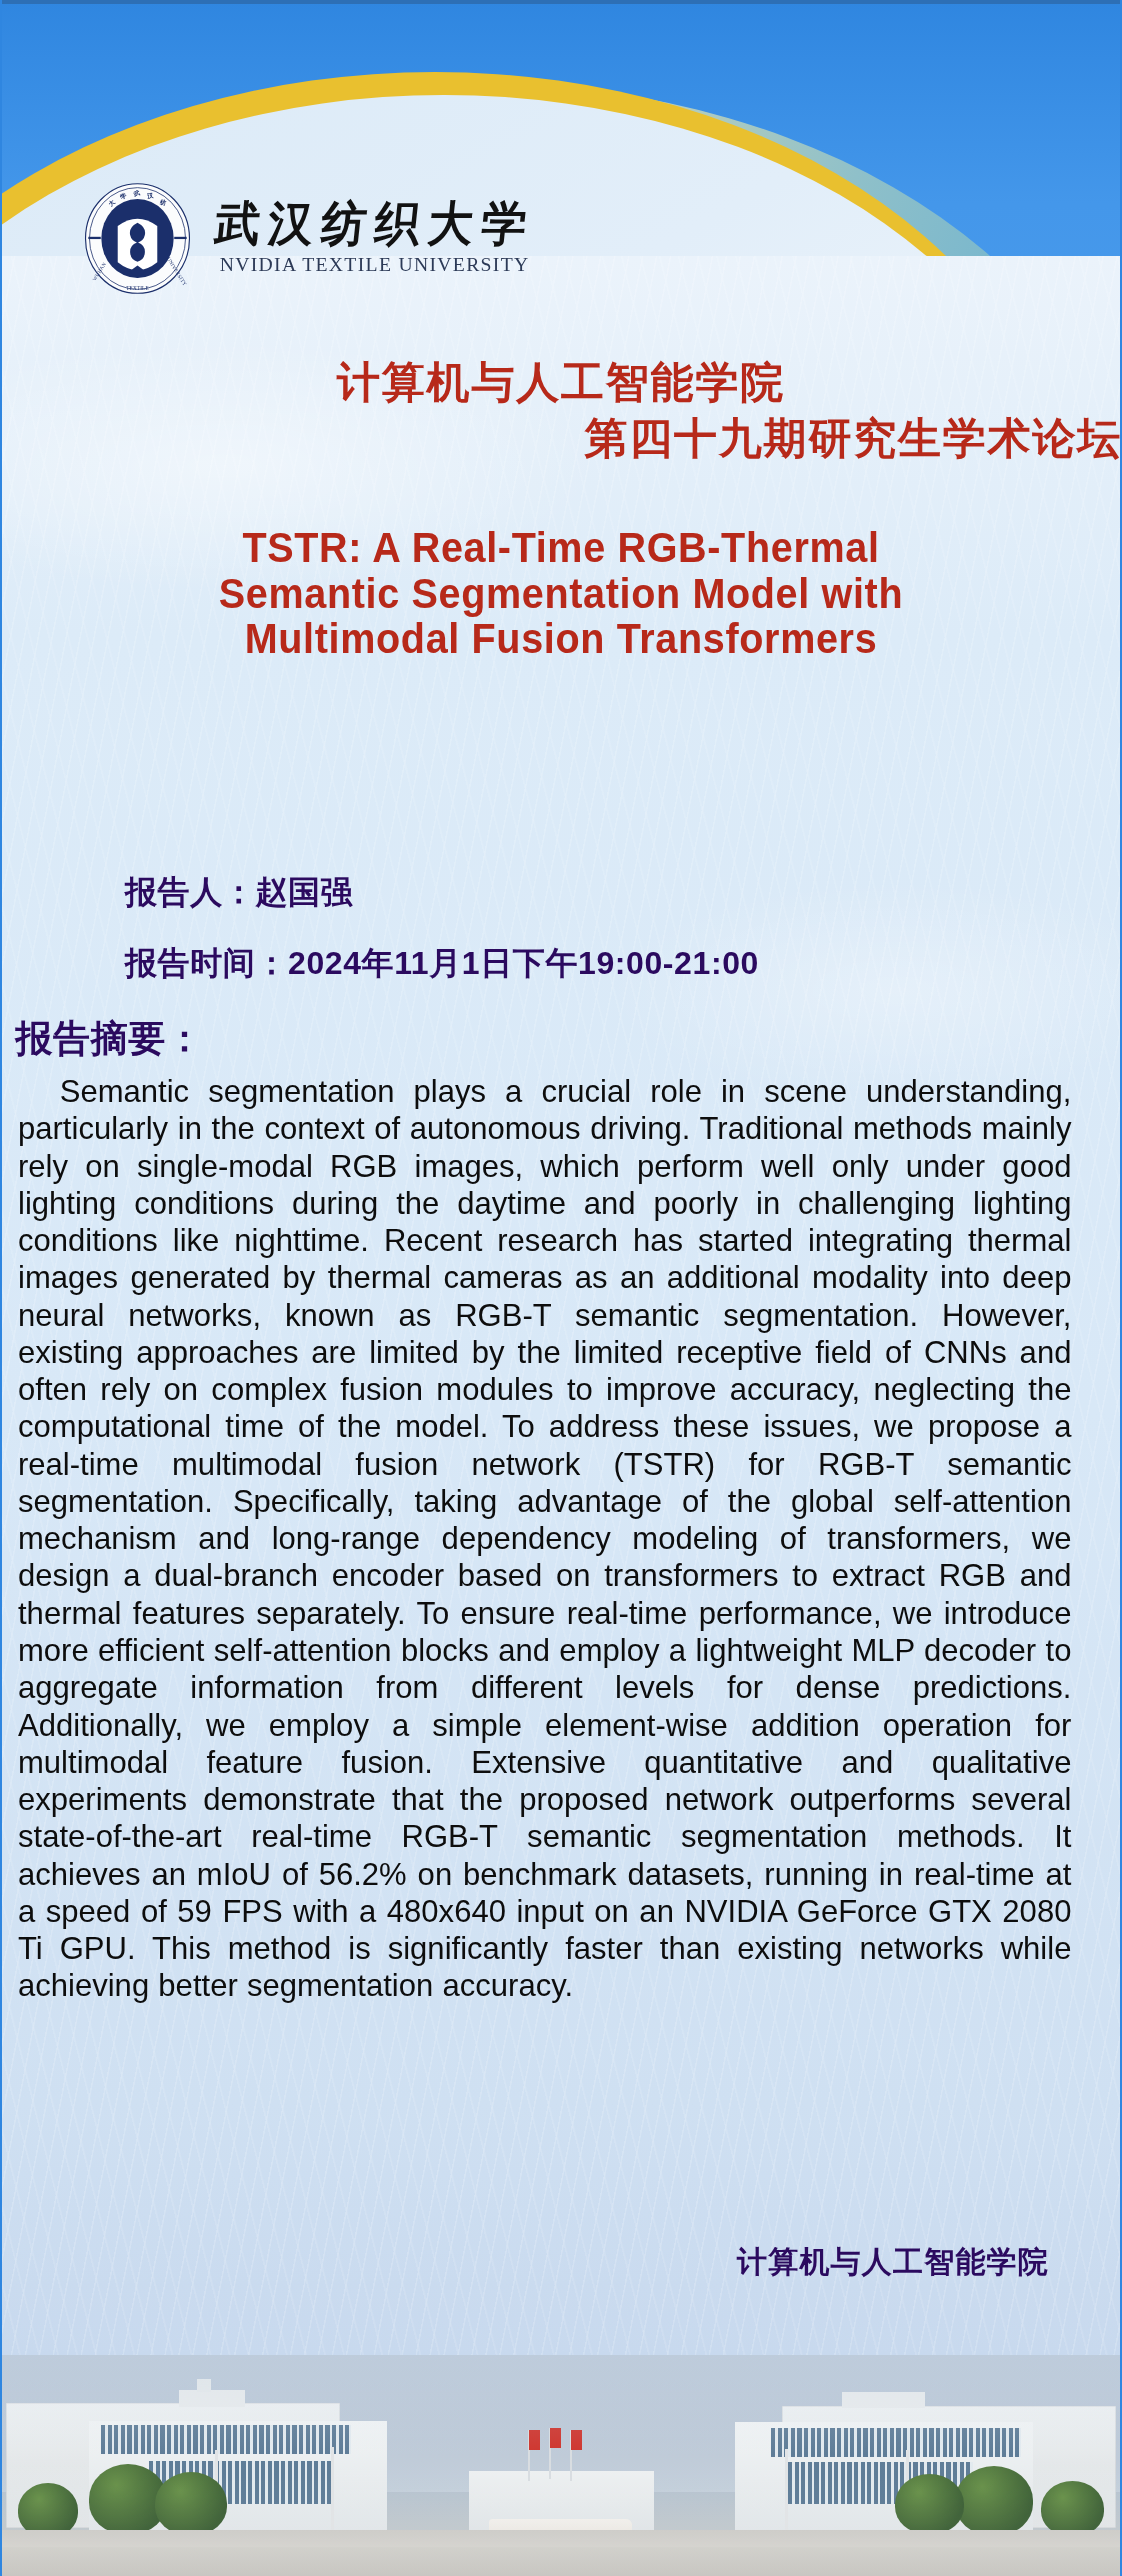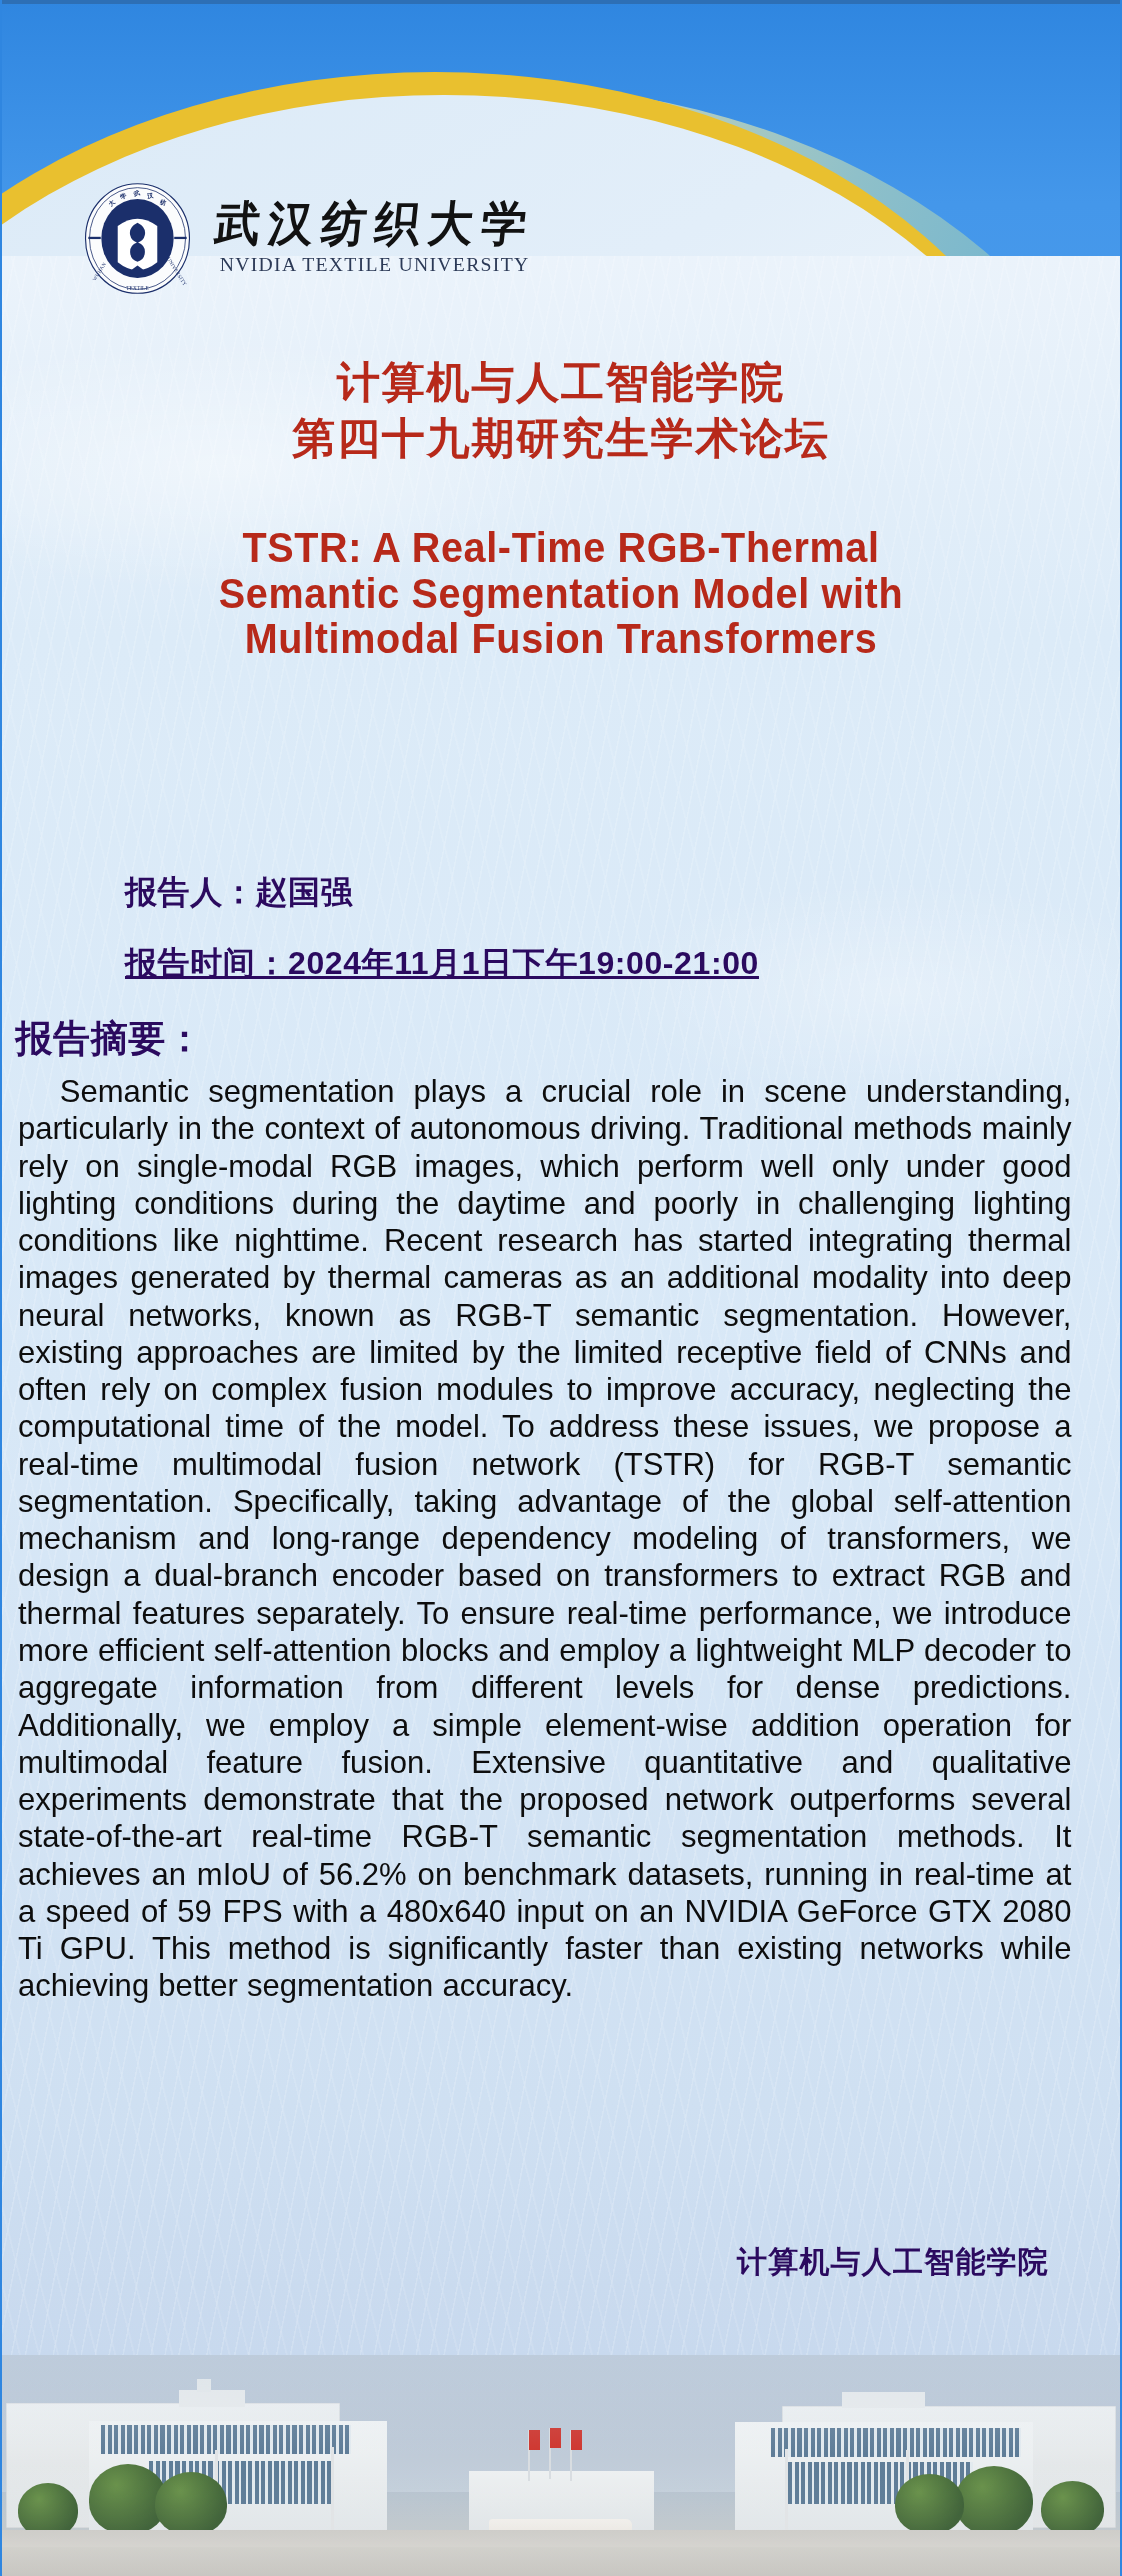--- a/index.html
+++ b/index.html
@@ -84,21 +84,21 @@
   .cn-title{
     position:absolute; left:0; width:1122px; text-align:center;
     color:#b7291a;
     font-family:"Liberation Sans", sans-serif;
     font-weight:bold;
     font-size:43px;
     letter-spacing:1.8px;
     line-height:1.30;
   }
   #cn-title-1{top:355px;}
-  #cn-title-2{top:411px;}
+  #cn-title-2{top:411px;text-align:right;}
 
   .en-title{
     position:absolute; left:119px; width:884px; top:525px;
     text-align:center;
     color:#b7291a;
     font-family:"Liberation Sans Narrow","Liberation Sans", sans-serif;
     font-weight:bold;
     font-size:43px;
     line-height:1.06;
     letter-spacing:0.7px;
@@ -108,21 +108,21 @@
 
   
   .info{
     position:absolute;
     color:#2b0a5f;
     font-family:"Liberation Sans", sans-serif;
     font-weight:bold;
     letter-spacing:0.6px;
   }
   #speaker{left:125px; top:871px; font-size:32px;}
-  #talk-time{left:125px; top:942px; font-size:32px;text-decoration:underline;}
+  #talk-time{left:125px; top:942px; font-size:32px;}
 
   #abstract-heading{
     position:absolute; left:15.5px; top:1014px;
     color:#2b0a5f; font-weight:bold; font-size:37px;
     font-family:"Liberation Sans", sans-serif;
     letter-spacing:0.6px;
   }
 
   
   #abstract-body{

